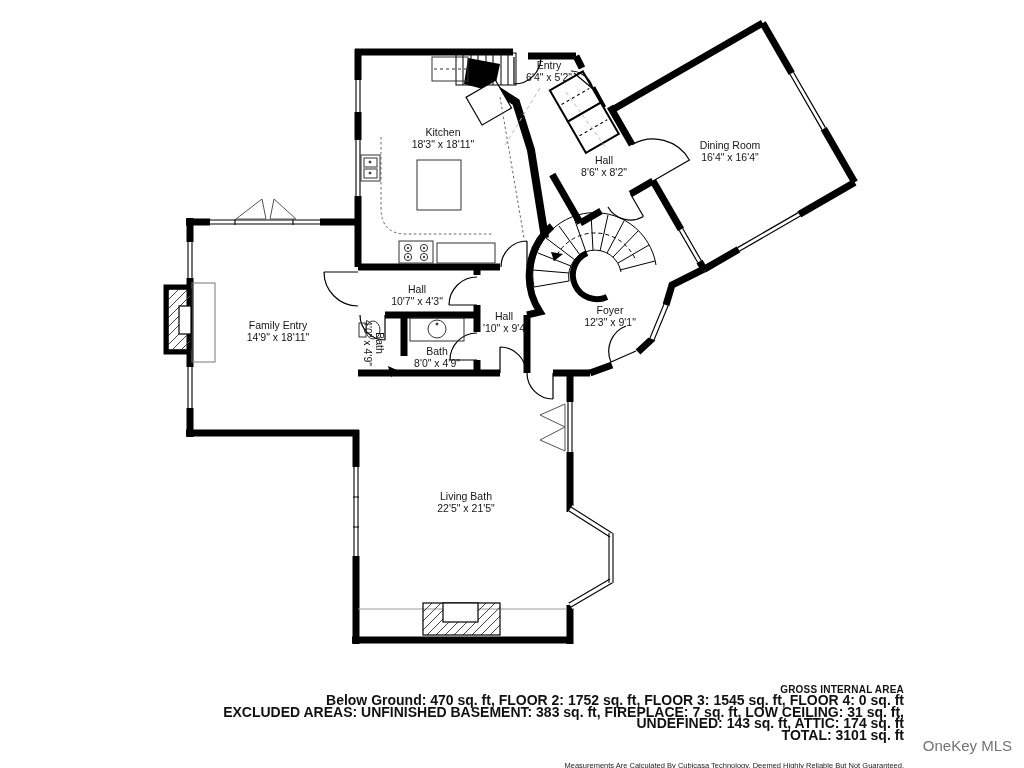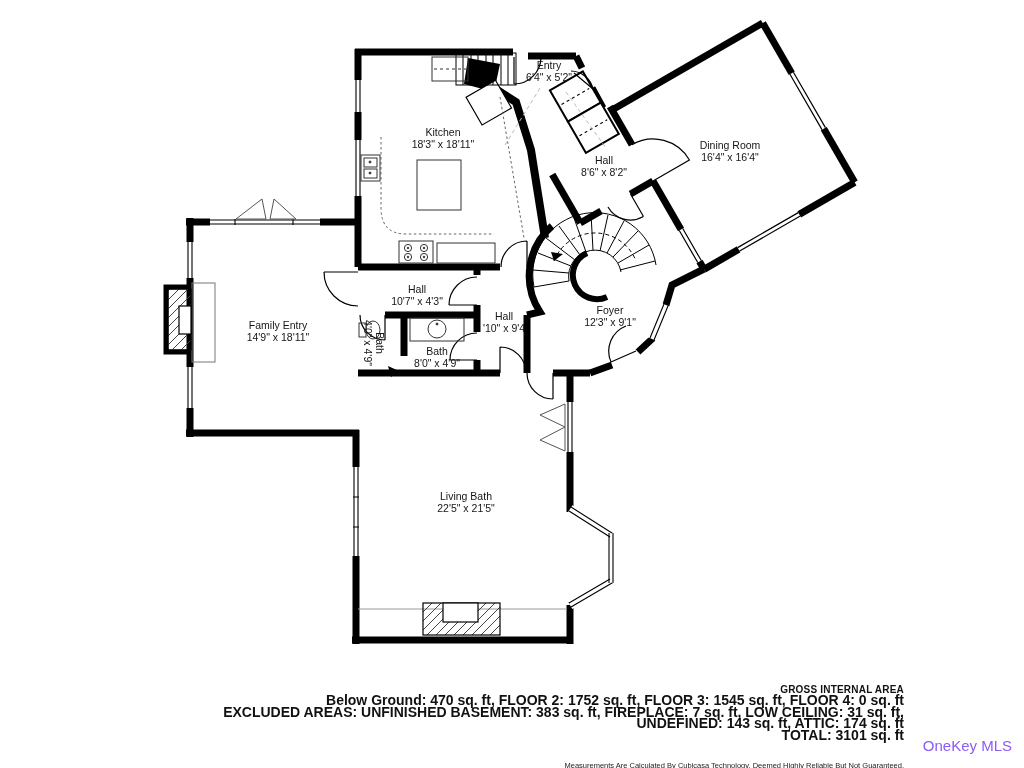--- a/index.html
+++ b/index.html
@@ -8,21 +8,21 @@
   svg{position:absolute;left:0;top:0;}
   .room-label{position:absolute;transform:translate(-50%,-50%);text-align:center;
               color:#151515;font-size:10.5px;line-height:1.15;white-space:nowrap;}
   .room-label .rname{font-size:10.5px;}
   .room-label .rdims{font-size:10.5px;}
   .room-label.vertical{transform:translate(-50%,-50%) rotate(90deg);}
   .footer{position:absolute;left:0;top:684px;width:904px;text-align:right;color:#111;}
   .footer .f-title{font-weight:bold;font-size:10px;letter-spacing:.2px;}
   .footer .f-line{font-weight:bold;font-size:14px;line-height:11.5px;}
   .footer .f-disclaimer{font-size:7.5px;margin-top:20px;color:#222;}
-  .watermark{position:absolute;right:12px;top:737px;font-size:15px;color:#8b5cf6;}
+  .watermark{position:absolute;right:12px;top:737px;font-size:15px;color:#737373;}
 </style>
 </head>
 <body>
 
 <div class="stage">
 
 <svg width="1024" height="768" viewBox="0 0 1024 768">
   <defs>
     <pattern id="hatch" width="9" height="9" patternUnits="userSpaceOnUse">
       <path d="M0,9 L9,0" stroke="#444" stroke-width="1" fill="none"></path>

